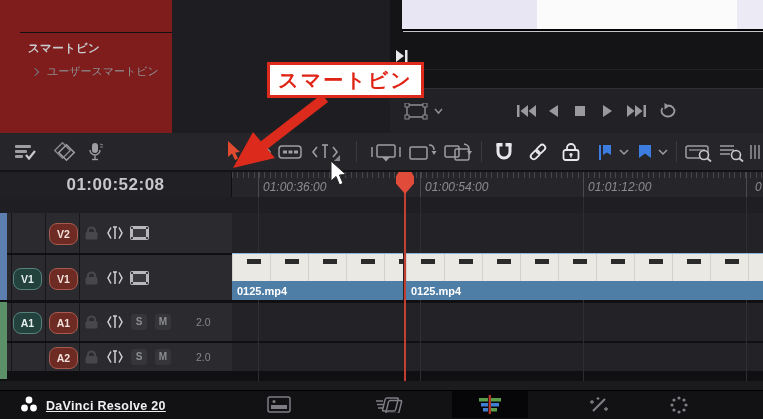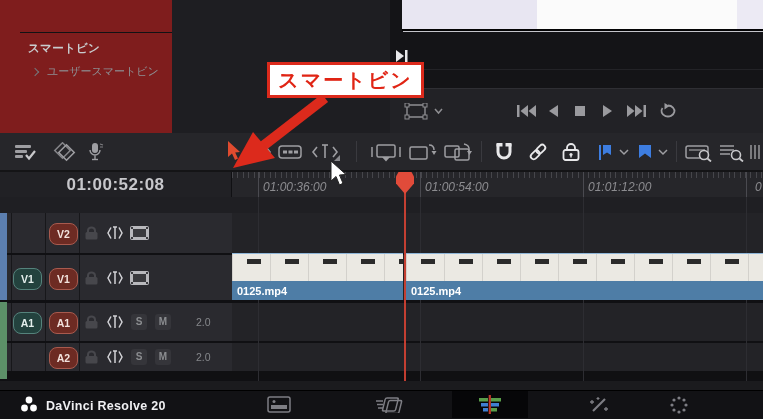--- a/index.html
+++ b/index.html
@@ -83,21 +83,21 @@
      font-size:20px;font-weight:700;color:#e02414;letter-spacing:2px;}
   #annot-arrow{left:225px;top:94px;z-index:39;}
   #mouse-cursor{left:329px;top:160px;z-index:45;}
   #sel-tool-icon{left:226px;top:141px;z-index:20;}
 
   
   #scrollstrip{left:0;top:381px;width:763px;height:9px;background:#1b1b1e;}
   #statusbar{left:0;top:390px;width:763px;height:29px;background:#121215;border-top:1px solid #000;}
   #applogo{left:20px;top:5px;width:18px;height:17px;position:absolute;}
   #appname{position:absolute;left:46px;top:0;height:29px;display:flex;align-items:center;
-     color:#f0f0f2;font-size:12.5px;font-weight:700;letter-spacing:.3px;}
+     color:#f0f0f2;font-size:12.5px;font-weight:700;letter-spacing:.3px;text-decoration:underline;}
   .pagetab{position:absolute;top:0;height:27px;display:flex;align-items:center;justify-content:center;}
   #tab-edit{left:452px;width:76px;background:#060608;}
 </style>
 </head>
 <body>
 
 <div id="sidebar" class="abs">
   <div class="hdr-space"></div>
   <div class="title">スマートビン</div>
   <div class="sb-item">

